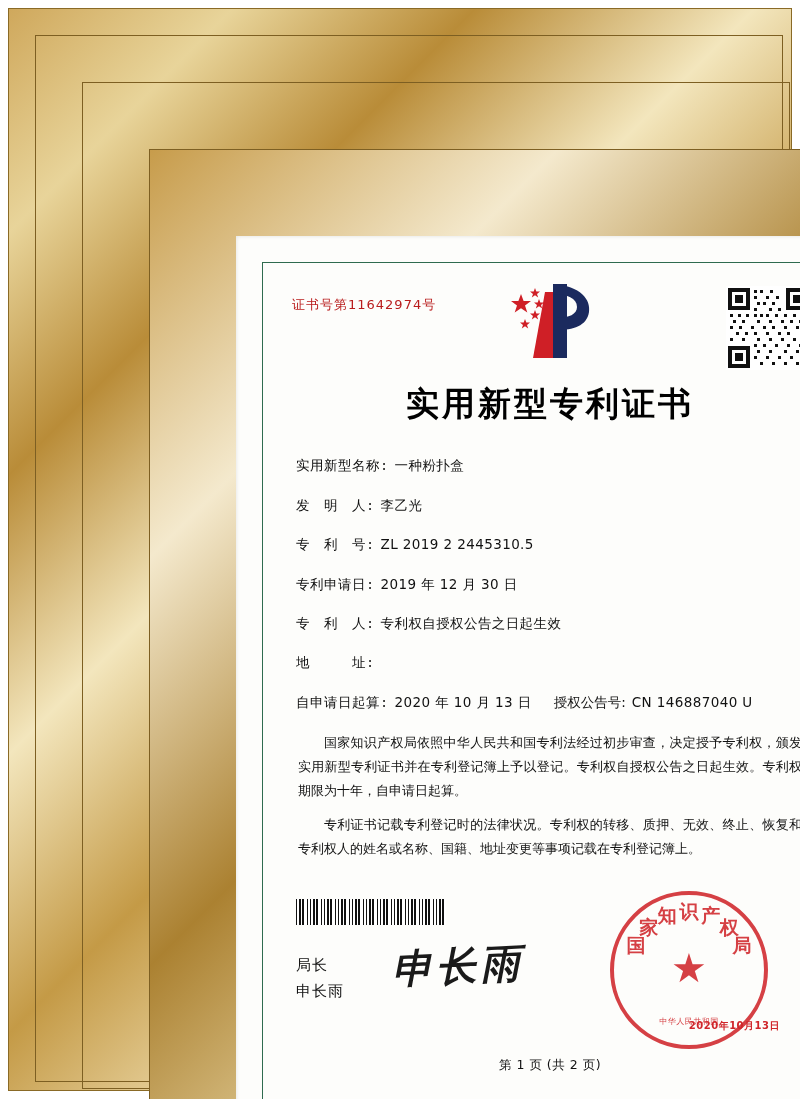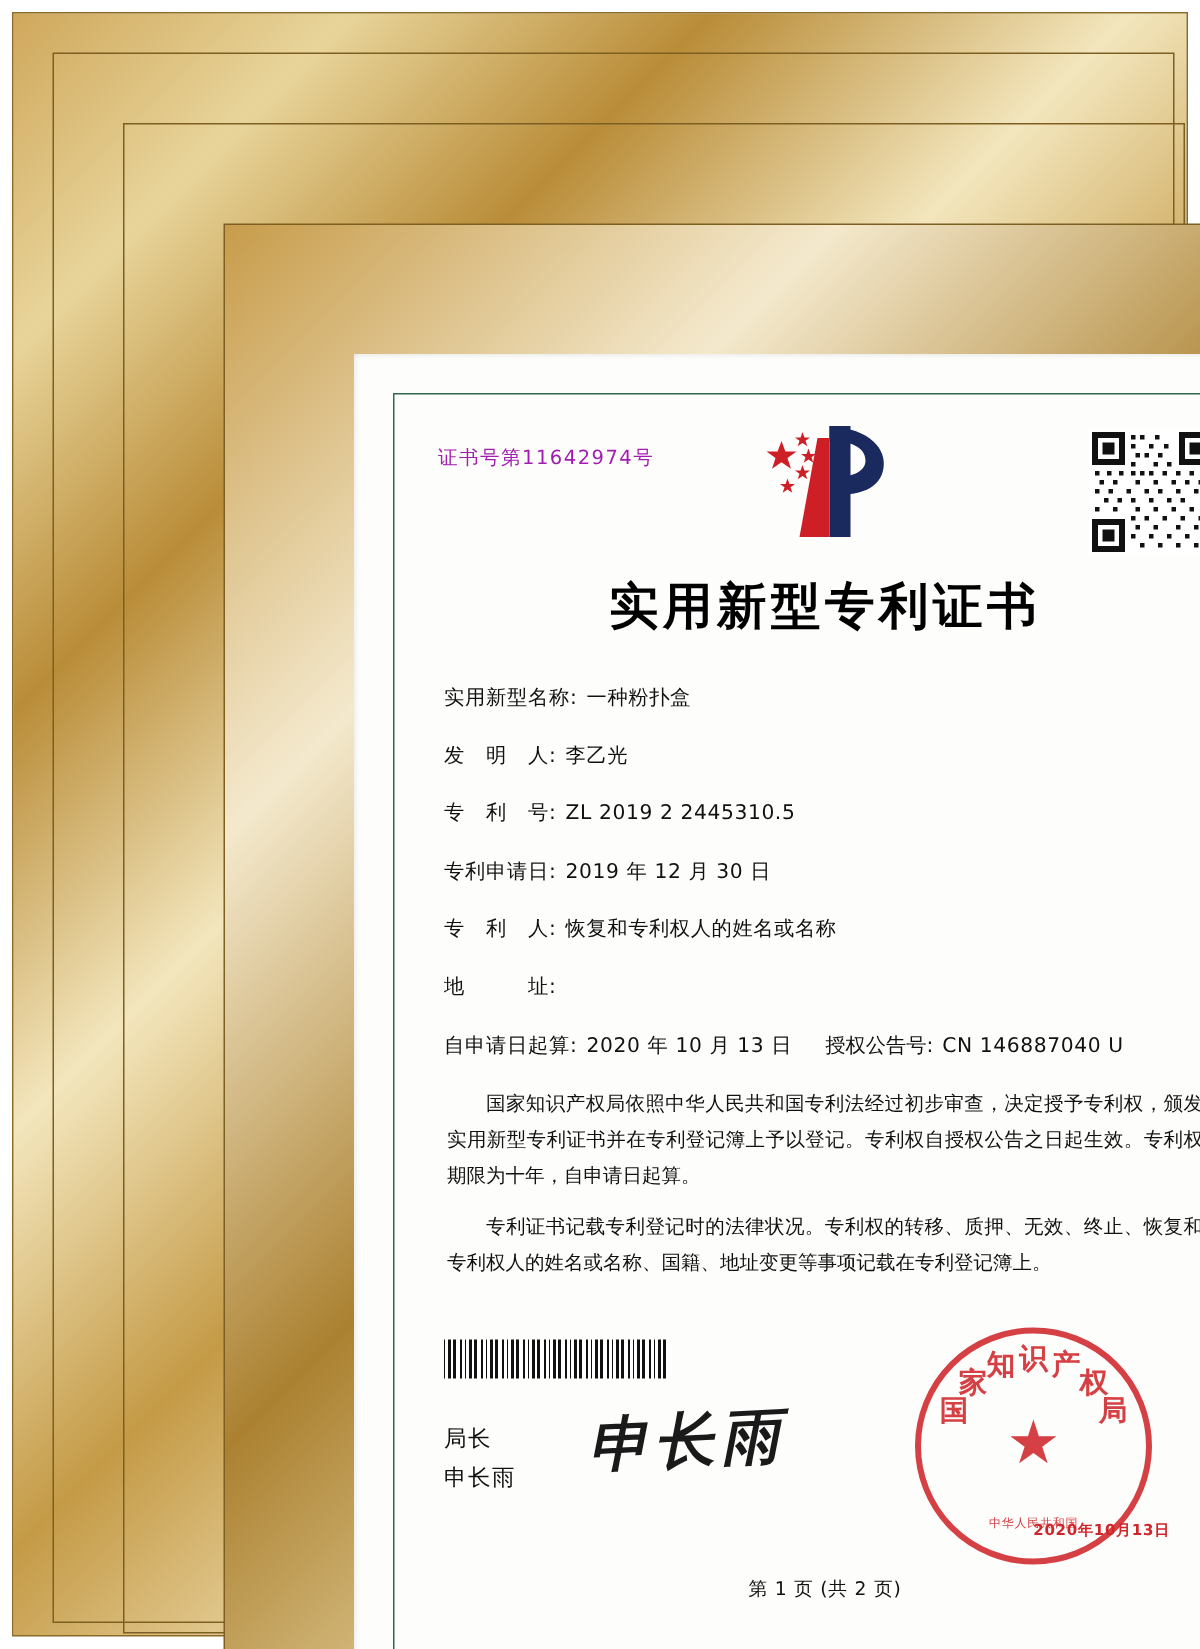--- a/index.html
+++ b/index.html
@@ -77,21 +77,21 @@
 
   .topbar {
     position: relative;
     height: 96px;
   }
   .cert-no {
     position: absolute;
     left: 10px; top: 16px;
     font-size: 13px;
     letter-spacing: 1px;
-    color: #a21caf;
+    color: #b91c1c;
   }
   .emblem {
     position: absolute;
     left: 50%;
     top: 0;
     transform: translateX(-50%);
     width: 110px; height: 84px;
   }
   .qr {
     position: absolute;
@@ -117,20 +117,21 @@
     display: flex;
     align-items: baseline;
     font-size: 13.5px;
     line-height: 1.6;
     margin-bottom: 17px;
     color: #111;
   }
   .field-label {
     white-space: nowrap;
     letter-spacing: 0.5px;
+    font-family: Liberation Mono, monospace;
   }
   .field-value {
     margin-left: 6px;
     letter-spacing: 0.4px;
   }
   .field-row .sub-label {
     margin-left: 22px;
     white-space: nowrap;
   }
 
@@ -368,21 +369,21 @@
               <div class="field-row">
                 <span class="field-label">专　利　号:</span>
                 <span class="field-value">ZL 2019 2 2445310.5</span>
               </div>
               <div class="field-row">
                 <span class="field-label">专利申请日:</span>
                 <span class="field-value">2019 年 12 月 30 日</span>
               </div>
               <div class="field-row">
                 <span class="field-label">专　利　人:</span>
-                <span class="field-value">恢复和专利权人的姓名或名称</span>
+                <span class="field-value">专利权自授权公告之日起生效</span>
               </div>
               <div class="field-row">
                 <span class="field-label">地　　　址:</span>
               </div>
               <div class="field-row">
                 <span class="field-label">自申请日起算:</span>
                 <span class="field-value">2020 年 10 月 13 日</span>
                 <span class="sub-label">授权公告号:</span>
                 <span class="field-value">CN 146887040 U</span>
               </div>

